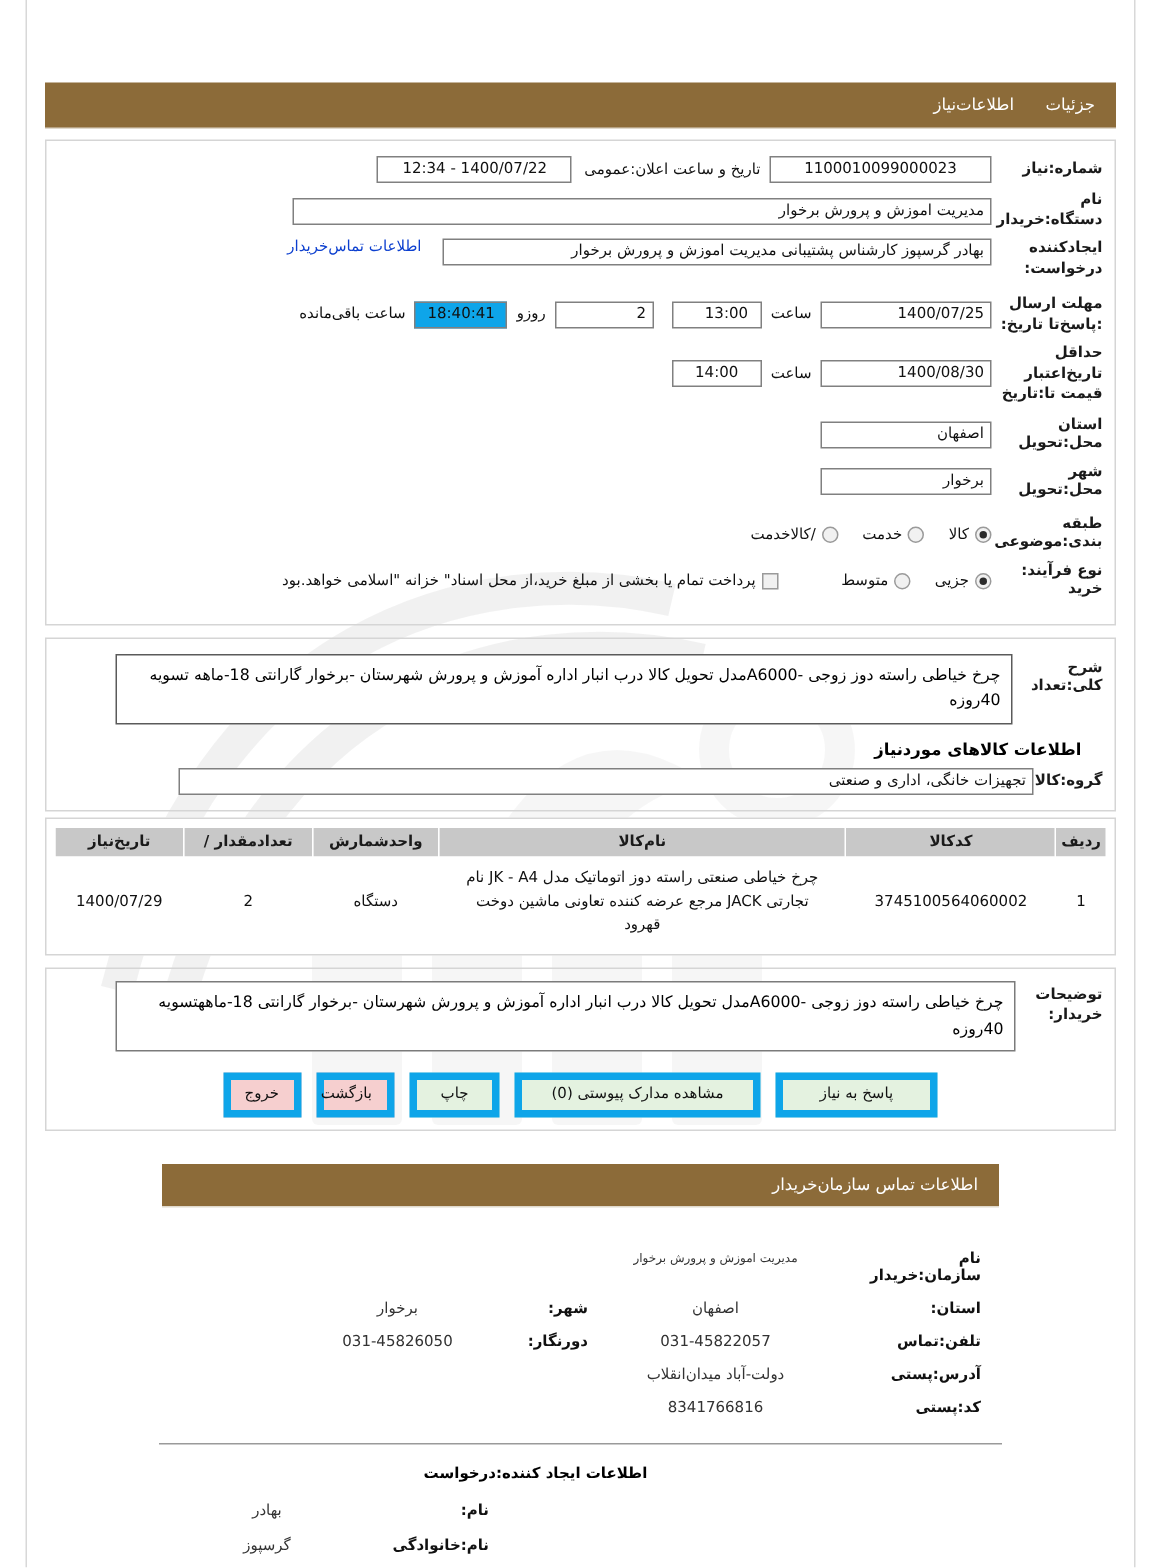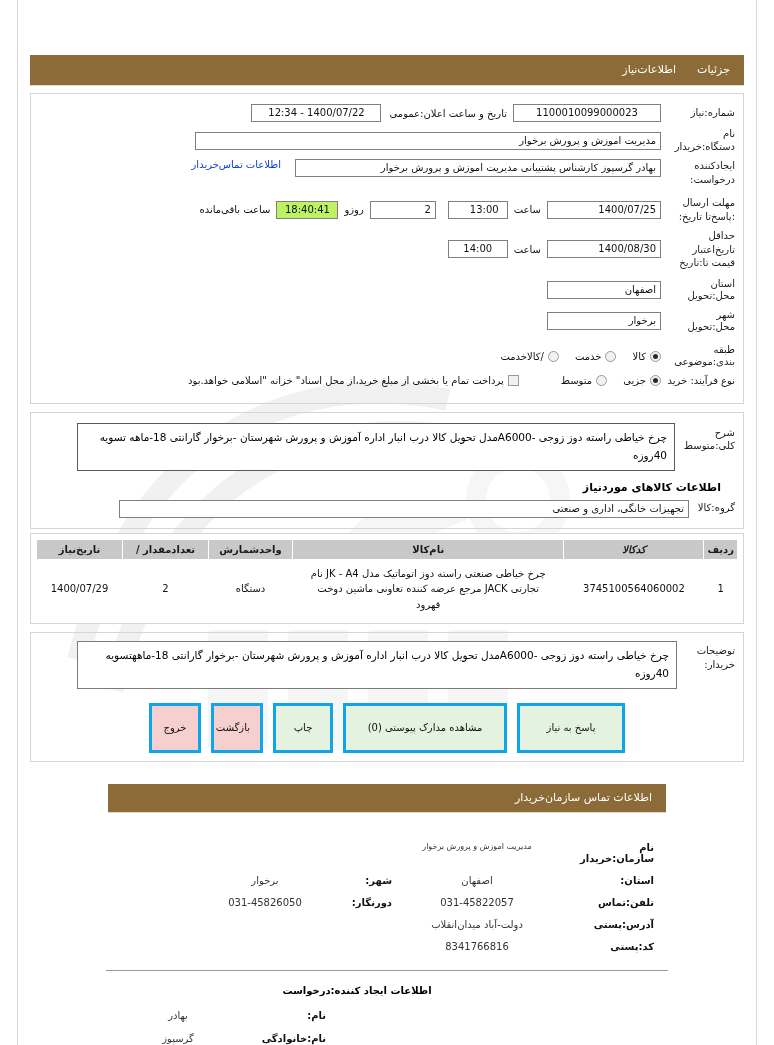--- a/index.html
+++ b/index.html
@@ -64,42 +64,42 @@
 
   
   .row {
     display: flex;
     align-items: center;
     justify-content: flex-start;
     margin-bottom: 6px;
   }
   .lbl {
     font-size: 10px;
-    font-weight: normal;
+    font-weight: bold;
     color: #1a1a1a;
     text-align: right;
     line-height: 1.25;
     flex: 0 0 auto;
     padding-left: 6px;
   }
 
   .fld {
     border: 1px solid #808080;
     background: #ffffff;
     height: 18px;
     line-height: 16px;
     font-size: 10px;
     color: #111;
     padding: 0 4px;
     text-align: right;
     overflow: hidden;
     white-space: nowrap;
   }
   .fld.center { text-align: center; }
-  .fld.hl { background: #bef264; text-align: center; font-weight: normal; }
+  .fld.hl { background: #0ea5e9; text-align: center; font-weight: normal; }
 
   .plain {
     font-size: 10px;
     color: #111;
     padding: 0 6px;
     white-space: nowrap;
   }
 
   .link {
     color: #0c3fcf;
@@ -193,22 +193,22 @@
   
   .btnrow {
     display: flex;
     justify-content: center;
     gap: 10px;
     margin: 14px 0 0 0;
     align-items: center;
   }
   .btn {
     font-size: 10px;
-    border: 3px solid #0ea5e9;
-    padding: 15px 10px;
+    border: 5px solid #0ea5e9;
+    padding: 3px 10px;
     cursor: pointer;
     color: #111;
     line-height: 14px;
     white-space: nowrap;
     text-align: center;
   }
   .btn.green { background: #e4f2e0; }
   .btn.pink  { background: #f6cfcf; }
 
   
@@ -391,38 +391,38 @@
         <label class="opt" style="margin-right:26px;">
           <span class="chk"></span>
           <span class="t">پرداخت تمام یا بخشی از مبلغ خرید،از محل اسناد" خزانه "اسلامی خواهد.بود</span>
         </label>
       </div>
 
     </div>
 
     <div class="panel">
       <div class="row" style="align-items:flex-start;margin-bottom:0;">
-        <div class="lbl" style="width:60px;text-align:right;padding-top:4px;">شرح کلی:متوسط</div>
+        <div class="lbl" style="width:60px;text-align:right;padding-top:4px;">شرح کلی:تعداد</div>
         <div class="descbox" style="width:598px;">چرخ خیاطی راسته دوز زوجی -A6000مدل تحویل کالا درب انبار اداره آموزش و پرورش شهرستان -برخوار گارانتی 18-ماهه تسویه 40روزه</div>
       </div>
 
       <div class="sectitle">اطلاعات کالاهای موردنیاز</div>
 
       <div class="row" style="margin-bottom:0;">
         <div class="lbl" style="width:46px;text-align:right;">گروه:کالا</div>
         <div class="fld" style="width:570px;">تجهیزات خانگی، اداری و صنعتی</div>
       </div>
     </div>
 
     <div class="tblwrap">
       <table class="goods">
         <thead>
           <tr>
             <th style="width:32px;">ردیف</th>
-            <th style="width:140px;font-style:italic;">کدکالا</th>
+            <th style="width:140px;">کدکالا</th>
             <th>نام‌کالا</th>
             <th style="width:84px;">واحدشمارش</th>
             <th style="width:86px;">تعداد‌مقدار /</th>
             <th style="width:86px;">تاریخ‌نیاز</th>
           </tr>
         </thead>
         <tbody>
           <tr>
             <td>1</td>
             <td>3745100564060002</td>

